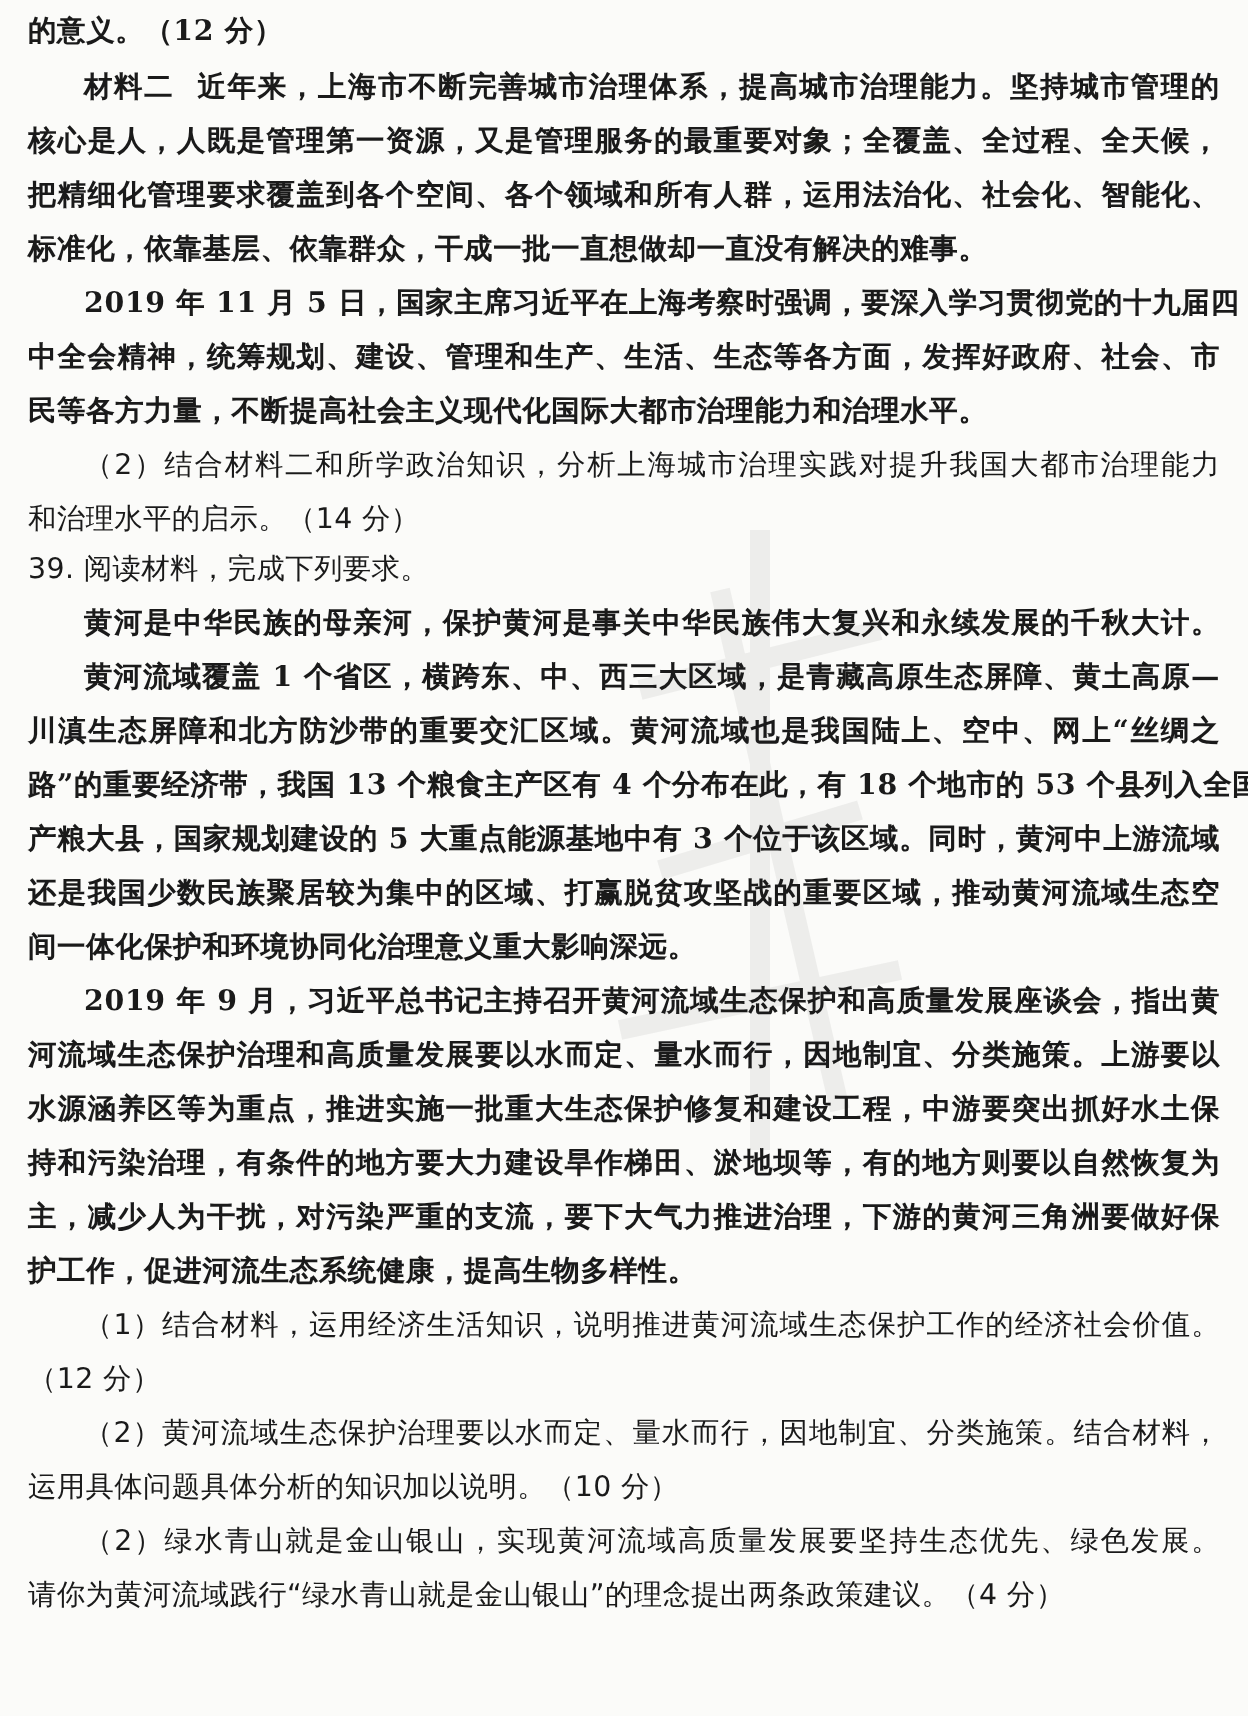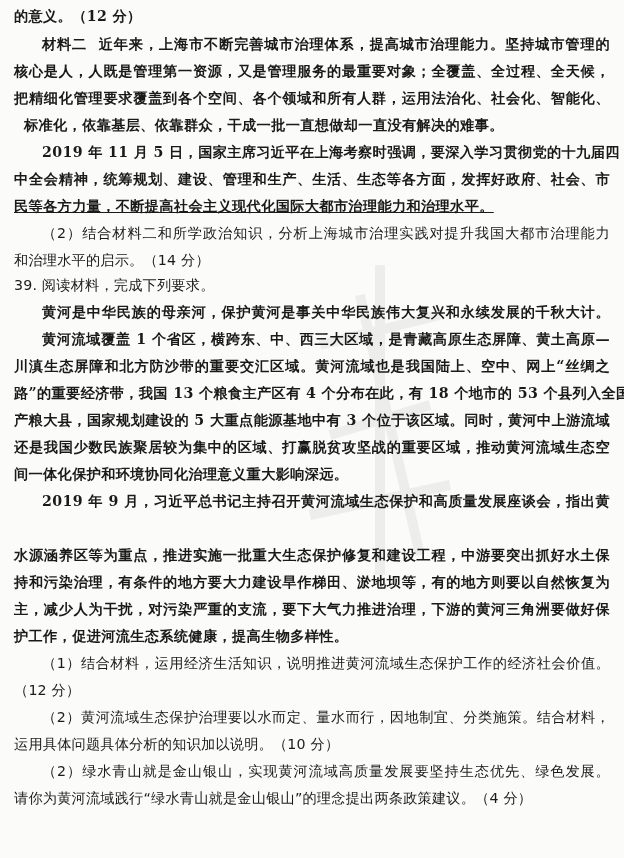--- a/index.html
+++ b/index.html
@@ -39,37 +39,38 @@
     <path d="M80 10 L80 320 M20 90 L140 60 M30 180 L130 150 M10 260 L150 230 M60 40 L120 300" stroke="#555" stroke-width="10" fill="none"></path>
   </svg>
 
   <div class="line bold" style="top:6px;">的意义。（12 分）</div>
 
   <div class="line indent justify bold" style="top:34px;">
     <span>材料二</span>&nbsp;&nbsp;<span>近年来，上海市不断完善城市治理体系，提高城市治理能力。坚持城市管理的</span>
   </div>
   <div class="line justify bold" style="top:61px;">核心是人，人既是管理第一资源，又是管理服务的最重要对象；全覆盖、全过程、全天候，</div>
   <div class="line justify bold" style="top:88px;">把精细化管理要求覆盖到各个空间、各个领域和所有人群，运用法治化、社会化、智能化、</div>
-  <div class="line bold" style="top:115px;margin-left:10px;">标准化，依靠基层、依靠群众，干成一批一直想做却一直没有解决的难事。</div>
+  <div class="line bold" style="top:115px;">标准化，依靠基层、依靠群众，干成一批一直想做却一直没有解决的难事。</div>
   <div class="line indent justify bold" style="top:142px;">2019 年 11 月 5 日，国家主席习近平在上海考察时强调，要深入学习贯彻党的十九届四</div>
   <div class="line justify bold" style="top:169px;font-family:Liberation Serif, serif;">中全会精神，统筹规划、建设、管理和生产、生活、生态等各方面，发挥好政府、社会、市</div>
-  <div class="line bold" style="top:196px;text-decoration:underline;">民等各方力量，不断提高社会主义现代化国际大都市治理能力和治理水平。</div>
+  <div class="line bold" style="top:196px;">民等各方力量，不断提高社会主义现代化国际大都市治理能力和治理水平。</div>
 
   <div class="line indent justify song" style="top:223px;">（2）结合材料二和所学政治知识，分析上海城市治理实践对提升我国大都市治理能力</div>
   <div class="line song" style="top:250px;">和治理水平的启示。（14 分）</div>
 
   <div class="line song" style="top:275px;">39. 阅读材料，完成下列要求。</div>
   <div class="line indent justify bold" style="top:302px;">黄河是中华民族的母亲河，保护黄河是事关中华民族伟大复兴和永续发展的千秋大计。</div>
   <div class="line indent justify bold" style="top:329px;">黄河流域覆盖 1 个省区，横跨东、中、西三大区域，是青藏高原生态屏障、黄土高原—</div>
   <div class="line justify bold" style="top:356px;">川滇生态屏障和北方防沙带的重要交汇区域。黄河流域也是我国陆上、空中、网上“丝绸之</div>
   <div class="line justify bold" style="top:383px;">路”的重要经济带，我国 13 个粮食主产区有 4 个分布在此，有 18 个地市的 53 个县列入全国</div>
   <div class="line justify bold" style="top:410px;">产粮大县，国家规划建设的 5 大重点能源基地中有 3 个位于该区域。同时，黄河中上游流域</div>
   <div class="line justify bold" style="top:437px;">还是我国少数民族聚居较为集中的区域、打赢脱贫攻坚战的重要区域，推动黄河流域生态空</div>
   <div class="line bold" style="top:464px;">间一体化保护和环境协同化治理意义重大影响深远。</div>
   <div class="line indent justify bold" style="top:491px;">2019 年 9 月，习近平总书记主持召开黄河流域生态保护和高质量发展座谈会，指出黄</div>
+  <div class="line justify bold" style="top:518px;">河流域生态保护治理和高质量发展要以水而定、量水而行，因地制宜、分类施策。上游要以</div>
   <div class="line justify bold" style="top:545px;">水源涵养区等为重点，推进实施一批重大生态保护修复和建设工程，中游要突出抓好水土保</div>
   <div class="line justify bold" style="top:599px;">主，减少人为干扰，对污染严重的支流，要下大气力推进治理，下游的黄河三角洲要做好保</div>
   <div class="line justify bold" style="top:572px;">持和污染治理，有条件的地方要大力建设旱作梯田、淤地坝等，有的地方则要以自然恢复为</div>
   <div class="line bold" style="top:626px;">护工作，促进河流生态系统健康，提高生物多样性。</div>
 
   <div class="line indent justify song" style="top:653px;">（1）结合材料，运用经济生活知识，说明推进黄河流域生态保护工作的经济社会价值。</div>
   <div class="line song" style="top:680px;">（12 分）</div>
   <div class="line indent justify song" style="top:707px;">（2）黄河流域生态保护治理要以水而定、量水而行，因地制宜、分类施策。结合材料，</div>
   <div class="line song" style="top:734px;">运用具体问题具体分析的知识加以说明。（10 分）</div>
   <div class="line indent justify song" style="top:761px;">（2）绿水青山就是金山银山，实现黄河流域高质量发展要坚持生态优先、绿色发展。</div>

